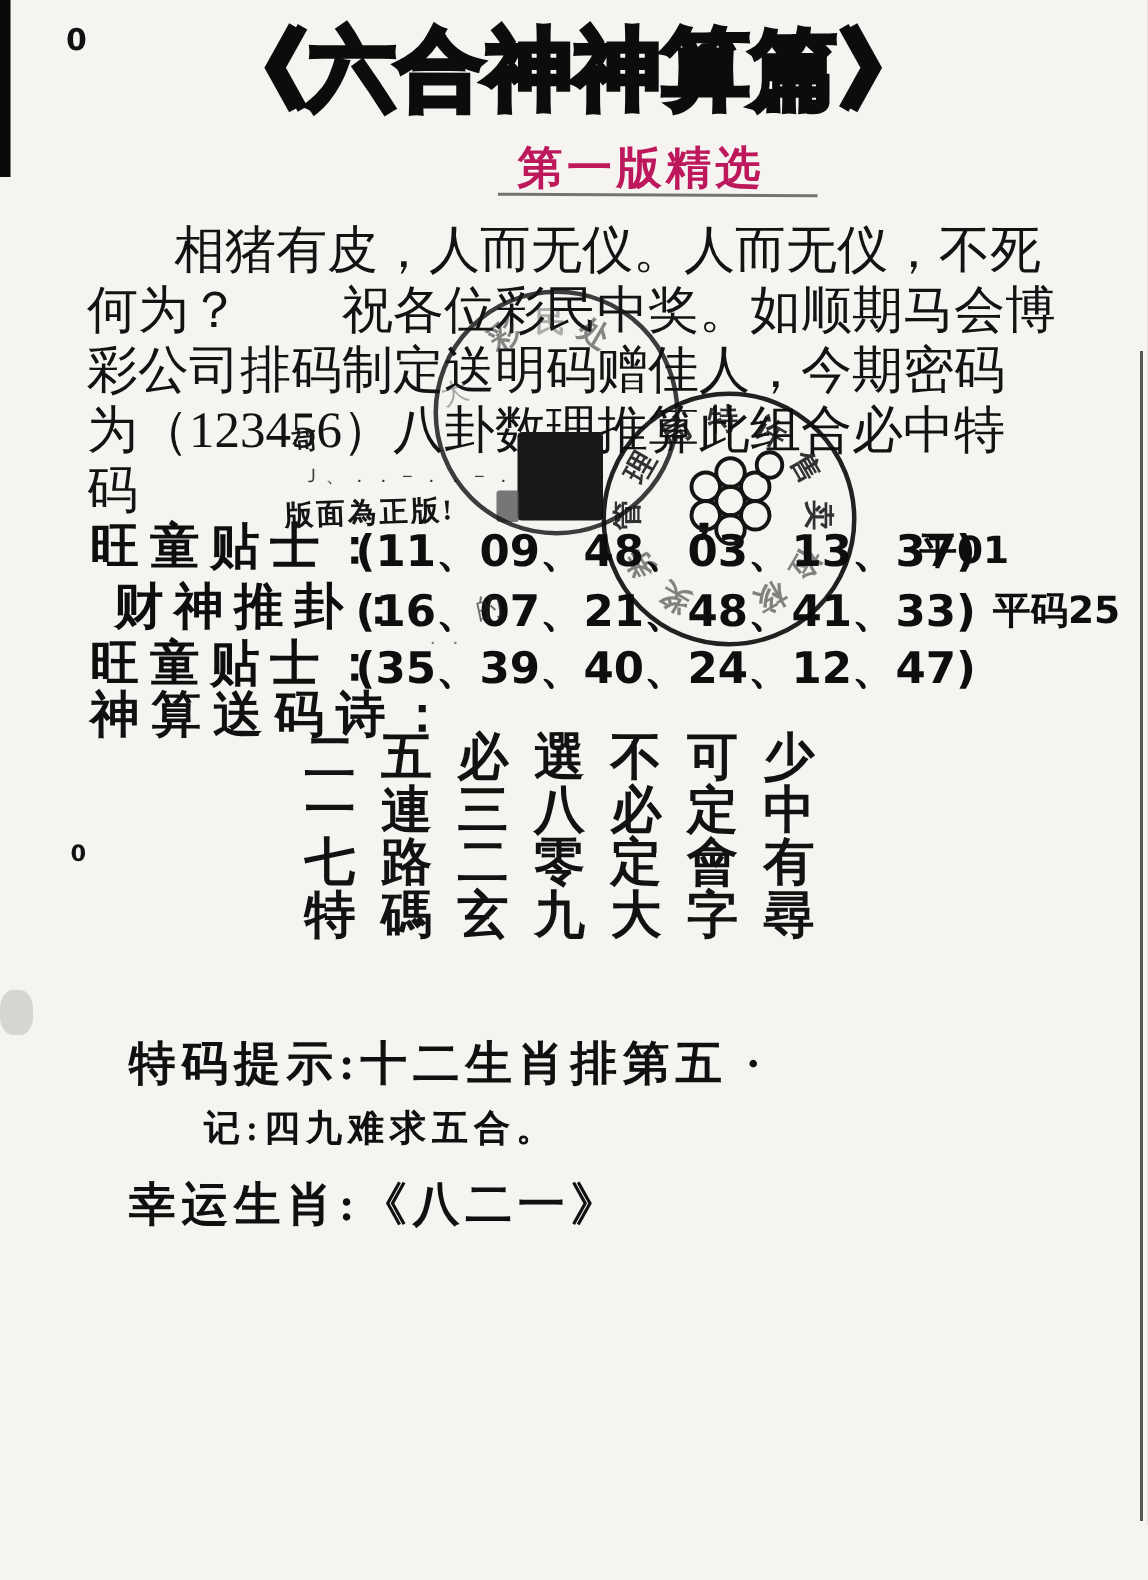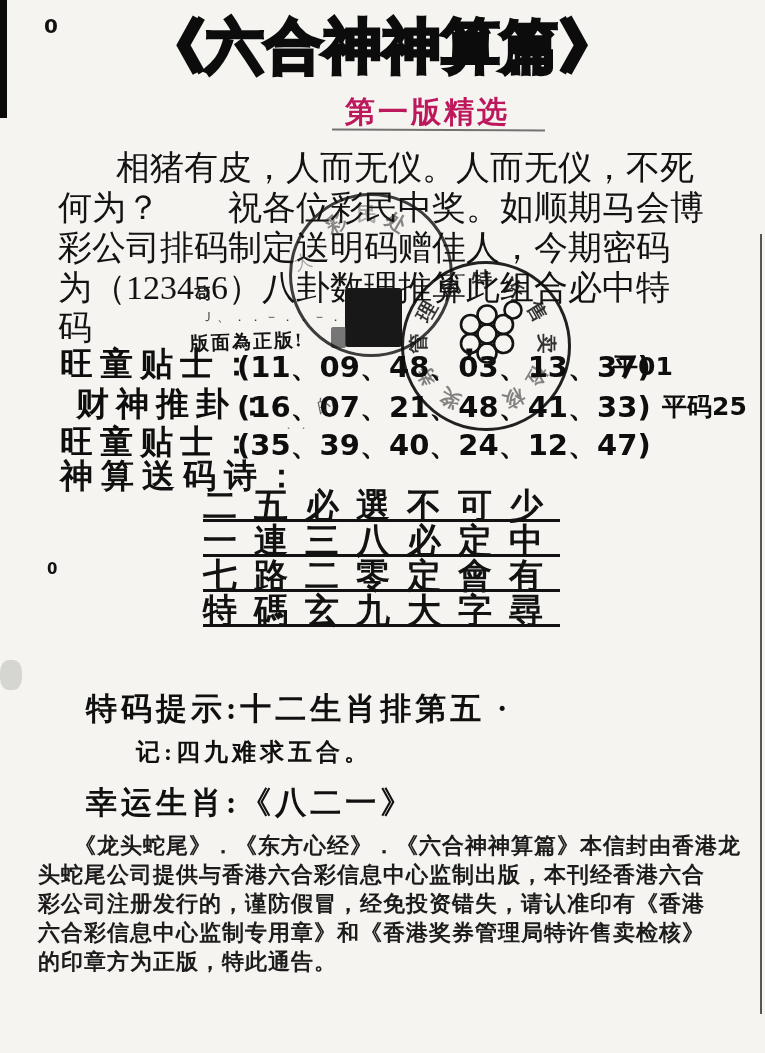--- a/index.html
+++ b/index.html
@@ -25,21 +25,21 @@
   
   .intro{left:58px;top:148px;width:660px;font-size:34px;line-height:40px;color:#131313;}
   .intro .ln{white-space:nowrap;}
   .intro .ln.indent{padding-left:58px;}
   
   .tip-label{font-size:33px;font-weight:700;letter-spacing:7px;color:#0e0e0e;white-space:nowrap;}
   .tip-nums{font-size:29px;font-weight:700;color:#0e0e0e;font-family:"DejaVu Sans", sans-serif;white-space:nowrap;}
   .tip-note{font-size:25px;font-weight:700;color:#0e0e0e;font-family:"DejaVu Sans", sans-serif;white-space:nowrap;}
   
   .poem-title{left:60px;top:454px;font-size:33px;font-weight:700;letter-spacing:8px;color:#111;}
-  .poem{left:203px;top:488px;font-size:34px;line-height:35px;letter-spacing:17px;font-weight:600;color:#121212;text-decoration:underline;}
+  .poem{left:203px;top:488px;font-size:34px;line-height:35px;letter-spacing:17px;font-weight:600;color:#121212;}
   .poem .ln{white-space:nowrap;}
   
   .hint1{left:86px;top:688px;font-size:31px;font-weight:700;letter-spacing:4px;color:#101010;}
   .hint2{left:136px;top:736px;font-size:24px;font-weight:700;letter-spacing:4px;color:#101010;}
   .lucky{left:86px;top:782px;font-size:31px;font-weight:700;letter-spacing:4px;color:#101010;}
   
   .footer{left:38px;top:831px;width:706px;font-size:22px;line-height:29px;letter-spacing:1px;color:#1c1c1c;font-weight:600;}
   .footer .ln{white-space:nowrap;}
   .footer .ln.indent{padding-left:36px;}
   
@@ -104,27 +104,20 @@
     <div class="ln">二五必選不可少</div>
     <div class="ln">一連三八必定中</div>
     <div class="ln">七路二零定會有</div>
     <div class="ln">特碼玄九大字尋</div>
   </div>
 
   <div class="abs hint1">特码提示:十二生肖排第五 ·</div>
   <div class="abs hint2">记:四九难求五合。</div>
   <div class="abs lucky">幸运生肖:《八二一》</div>
 
-  <div class="abs footer">
-    <div class="ln indent">《龙头蛇尾》．《东方心经》．《六合神神算篇》本信封由香港龙</div>
-    <div class="ln">头蛇尾公司提供与香港六合彩信息中心监制出版，本刊经香港六合</div>
-    <div class="ln">彩公司注册发行的，谨防假冒，经免投资错失，请认准印有《香港</div>
-    <div class="ln">六合彩信息中心监制专用章》和《香港奖券管理局特许售卖检核》</div>
-    <div class="ln">的印章方为正版，特此通告。</div>
-  </div>
 
   <div class="abs ink-blob"></div>
   <div class="abs ink-blob-frag"></div>
 
   <div class="abs hand-char3">大</div>
   <div class="abs hand-char1">苟</div>
   <div class="abs hand-dots">Ｊ、．．－．．－．．</div>
   <div class="abs hand-note">版面為正版!</div>
   <div class="abs hand-char2">的</div>
   <div class="abs hand-dots2">．．</div>

